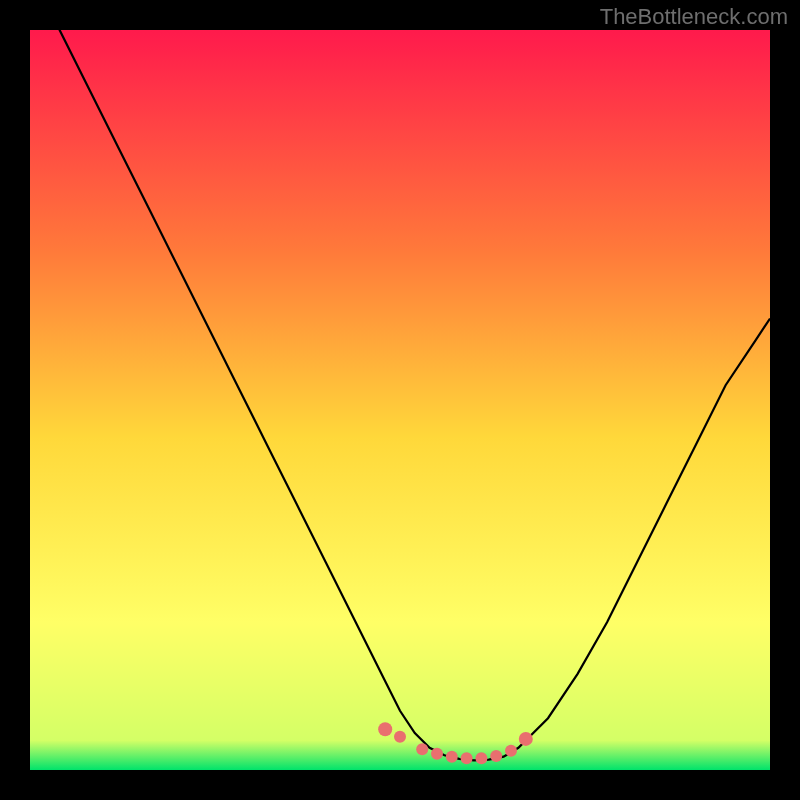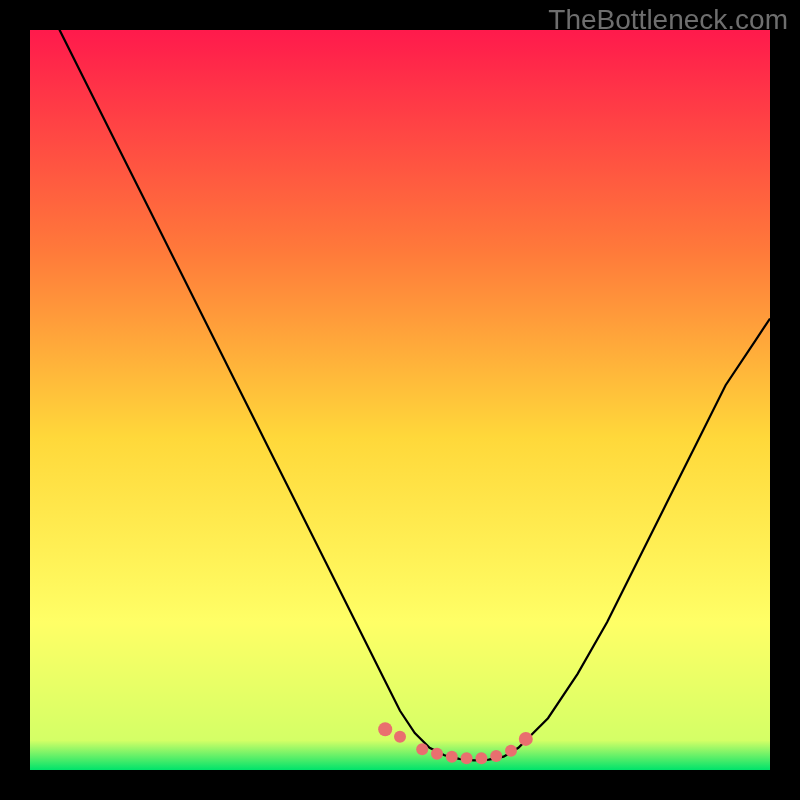--- a/index.html
+++ b/index.html
@@ -9,21 +9,21 @@
     height: 800px;
     background: #000;
     position: relative;
     font-family: Arial, Helvetica, sans-serif;
   }
   .watermark {
     position: absolute;
     top: 4px;
     right: 12px;
     color: #6e6e6e;
-    font-size: 28px;
+    font-size: 22px;
     font-weight: 400;
     letter-spacing: 0px;
     z-index: 10;
   }
   .frame {
     position: absolute;
     left: 30px;
     top: 30px;
     width: 740px;
     height: 740px;

